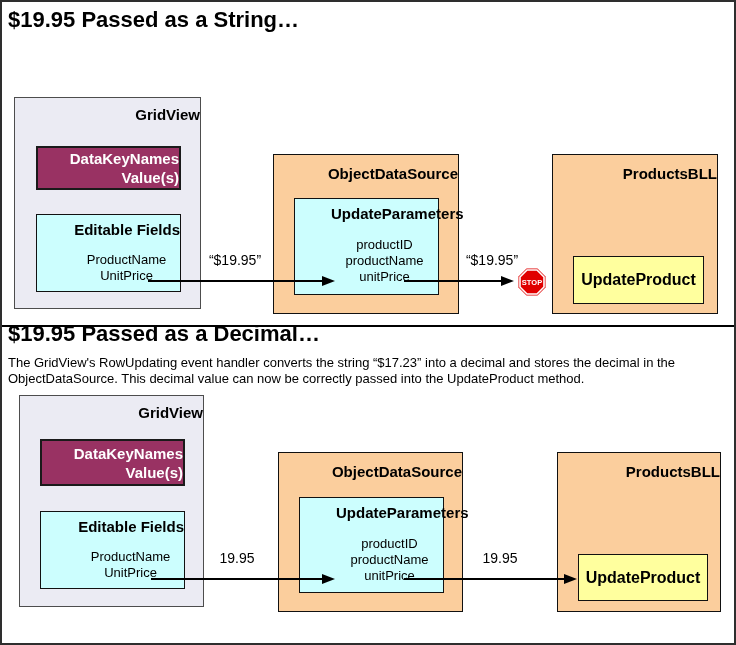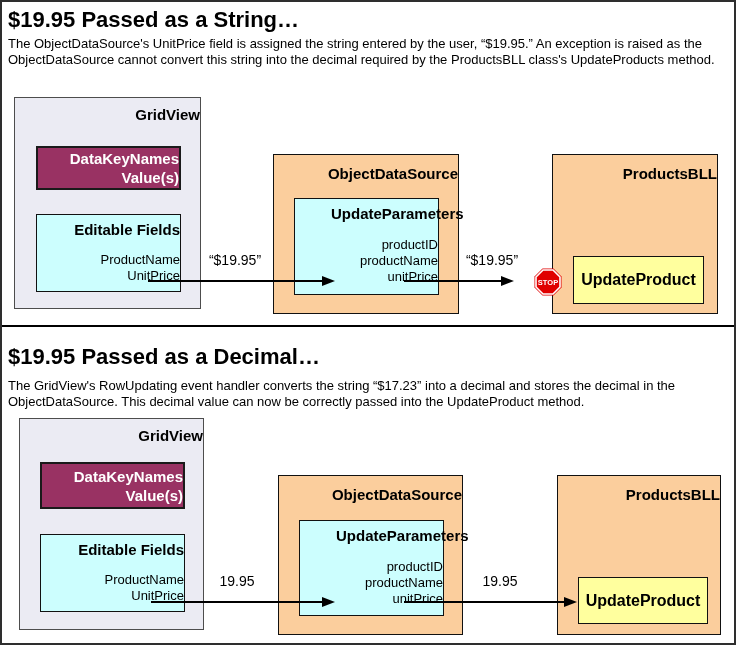--- a/index.html
+++ b/index.html
@@ -1,21 +1,21 @@
 <!DOCTYPE html>
 <html><head>
 <meta charset="utf-8">
 <style>
   html,body{margin:0;padding:0;background:#fff;}
   body{font-family:"Liberation Sans","DejaVu Sans",sans-serif;}
   #stage{position:relative;width:736px;height:645px;box-sizing:border-box;
          border:2px solid #2e2e2e;background:#fff;overflow:hidden;}
   .panel{position:absolute;left:0;width:732px;}
   #panel1{top:0;height:273px;}
-  #panel2{top:334px;height:224px;}
+  #panel2{top:311px;height:224px;}
   .divider{position:absolute;left:0;top:323px;width:732px;height:2px;background:#000;}
 
   .section-title{position:absolute;left:6px;font-size:22px;font-weight:bold;color:#000;white-space:nowrap;}
   .section-desc{position:absolute;left:6px;width:718px;font-size:13px;line-height:16px;color:#000;}
 
   .box{position:absolute;box-sizing:border-box;}
   .box-title{font-size:15px;font-weight:bold;text-align:right;color:#000;}
 
   .gridview{background:#EBEBF3;border:1px solid #4d4d4d;
             background-image:radial-gradient(#dff0f0 0.6px, transparent 0.6px);background-size:4px 4px;}
@@ -23,36 +23,35 @@
        font-size:15px;font-weight:bold;line-height:19px;
        background-image:radial-gradient(#a8487a 0.6px, transparent 0.6px);background-size:4px 4px;
        display:flex;flex-direction:column;justify-content:center;}
   .cyanbox{background:#CCFEFE;border:1px solid #111;
            background-image:radial-gradient(#bef2f2 0.6px, transparent 0.6px);background-size:4px 4px;padding-left:36px;}
   .orangebox{background:#FBCE9D;border:1px solid #111;
              background-image:radial-gradient(#f2ab66 0.7px, transparent 0.7px);background-size:4px 4px;}
   .yellowbox{background:#FFFF9E;border:1px solid #111;
              background-image:radial-gradient(#f1f184 0.6px, transparent 0.6px);background-size:4px 4px;
              display:flex;align-items:center;justify-content:center;font-size:16px;font-weight:bold;}
-  .items{font-size:13px;line-height:16px;text-align:right;color:#000;}
+  .items{font-size:13px;line-height:16px;text-align:center;color:#000;}
 
   .hline{position:absolute;height:2px;background:#000;}
   .ahead{position:absolute;width:0;height:0;border-top:5px solid transparent;
          border-bottom:5px solid transparent;border-left:13px solid #000;}
   .alabel{position:absolute;width:70px;text-align:center;font-size:14px;color:#000;white-space:nowrap;}
   .stop{position:absolute;}
 </style>
 </head>
 <body>
 
 <div id="stage">
 
   <div class="panel" id="panel1">
     <div class="section-title" style="top:5px;">$19.95 Passed as a String…</div>
-    <div class="section-desc" style="top:34px;">The ObjectDataSource's UnitPrice field is assigned the string entered by the user, “$19.95.” An exception is raised as the ObjectDataSource cannot convert this string into the decimal required by the ProductsBLL class's UpdateProducts method.</div>
 
     <div class="box gridview" style="left:12px;top:95px;width:187px;height:212px;">
       <div class="box-title" style="margin-top:8px;">GridView</div>
       <div class="box dkn" style="left:21px;top:48px;width:145px;height:44px;">
         <div>DataKeyNames</div>
         <div>Value(s)</div>
       </div>
       <div class="box cyanbox" style="left:21px;top:116px;width:145px;height:78px;">
         <div class="box-title" style="margin-top:6px;">Editable Fields</div>
         <div class="items" style="margin-top:14px;">
@@ -82,21 +81,21 @@
     </div>
 
     <div class="hline" style="left:146px;top:278px;width:174px;"></div>
     <div class="ahead" style="left:320px;top:274px;"></div>
     <div class="alabel" style="left:198px;top:250px;">“$19.95”</div>
 
     <div class="hline" style="left:402px;top:278px;width:97px;"></div>
     <div class="ahead" style="left:499px;top:274px;"></div>
     <div class="alabel" style="left:455px;top:250px;">“$19.95”</div>
 
-    <div class="stop" style="left:532px;top:266px;">
+    <div class="stop" style="left:516px;top:266px;">
       <svg width="28" height="28" viewBox="0 0 28 28">
         <polygon points="8.5,0.5 19.5,0.5 27.5,8.5 27.5,19.5 19.5,27.5 8.5,27.5 0.5,19.5 0.5,8.5" fill="#e00000"></polygon>
         <polygon points="9,2 19,2 26,9 26,19 19,26 9,26 2,19 2,9" fill="#e00000" stroke="#ffffff" stroke-width="1.6"></polygon>
         <text x="14" y="17" text-anchor="middle" fill="#ffffff" font-size="7.5" font-weight="bold" font-family="Liberation Sans, sans-serif">STOP</text>
       </svg>
     </div>
   </div>
 
   <div class="divider"></div>
 

